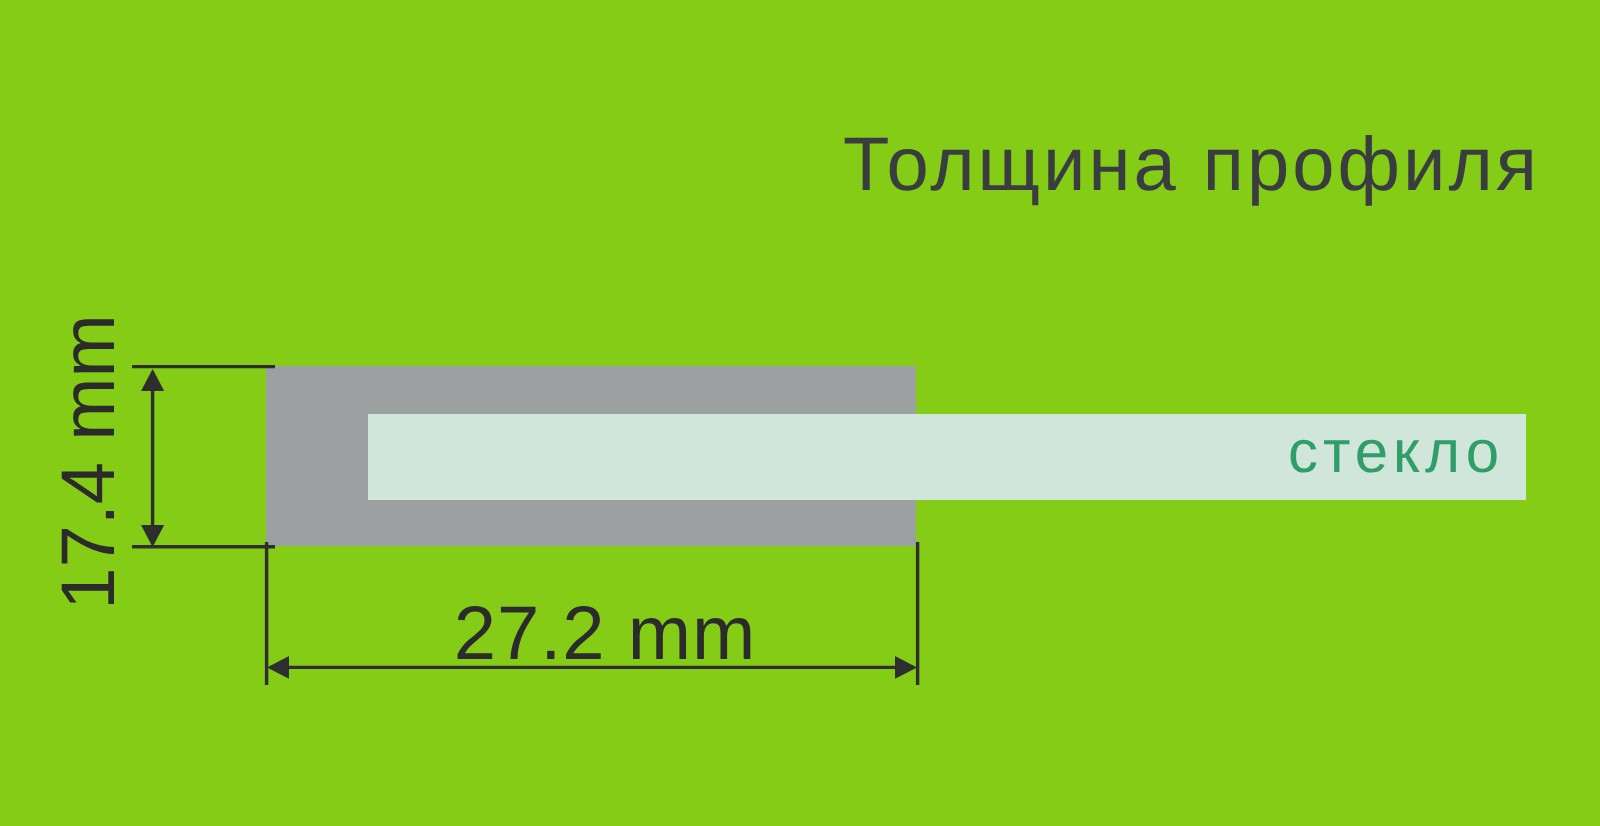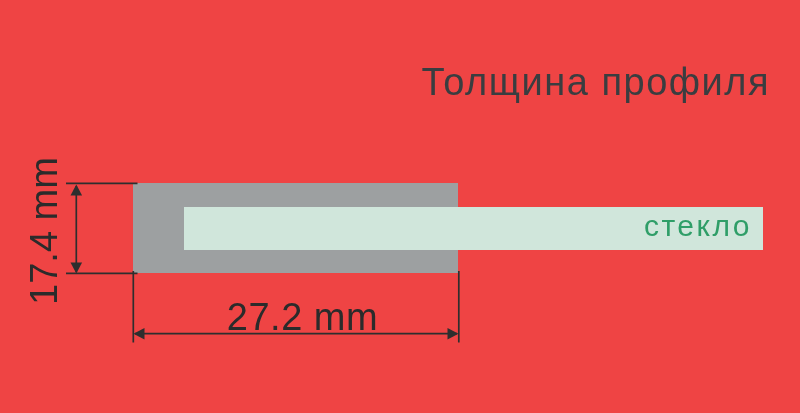--- a/index.html
+++ b/index.html
@@ -1,16 +1,16 @@
 <!DOCTYPE html>
 <html><head>
 <meta charset="utf-8">
 <style>
   html,body{margin:0;padding:0;background:#ffffff;}
-  #page{position:relative;width:800px;height:413px;background:#ef4444;overflow:hidden;
+  #page{position:relative;width:800px;height:413px;background:#84cc16;overflow:hidden;
         font-family:"Liberation Sans", sans-serif;}
 </style>
 </head>
 <body>
 <div id="page">
 <svg width="800" height="413" viewBox="0 0 800 413" xmlns="http://www.w3.org/2000/svg">
 
   <rect x="133" y="183" width="325" height="90" fill="#9da0a1"></rect>
 
   <rect x="184" y="207" width="579" height="43" fill="#d0e6db"></rect>

